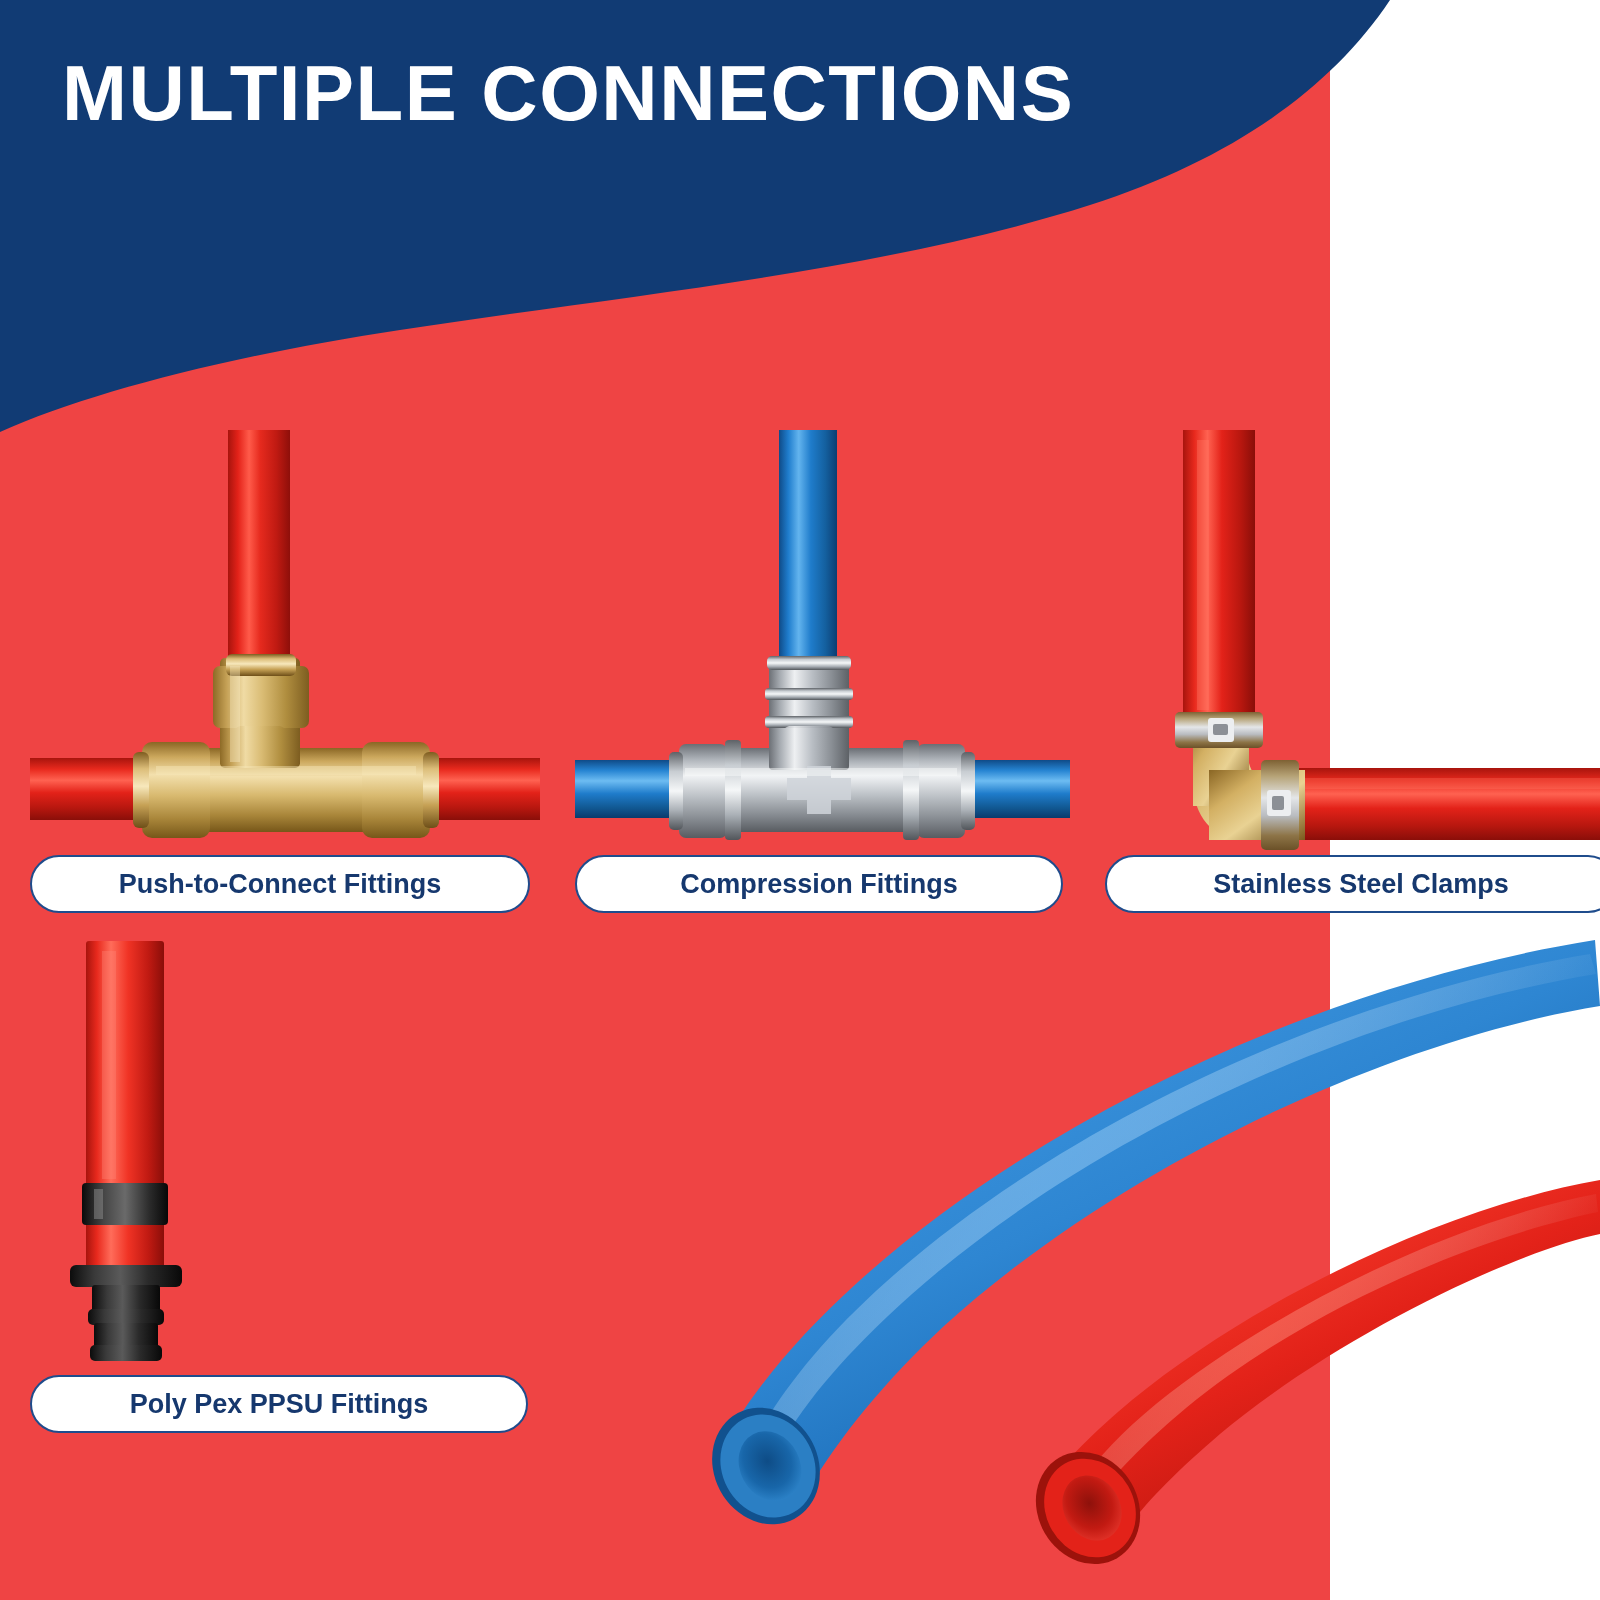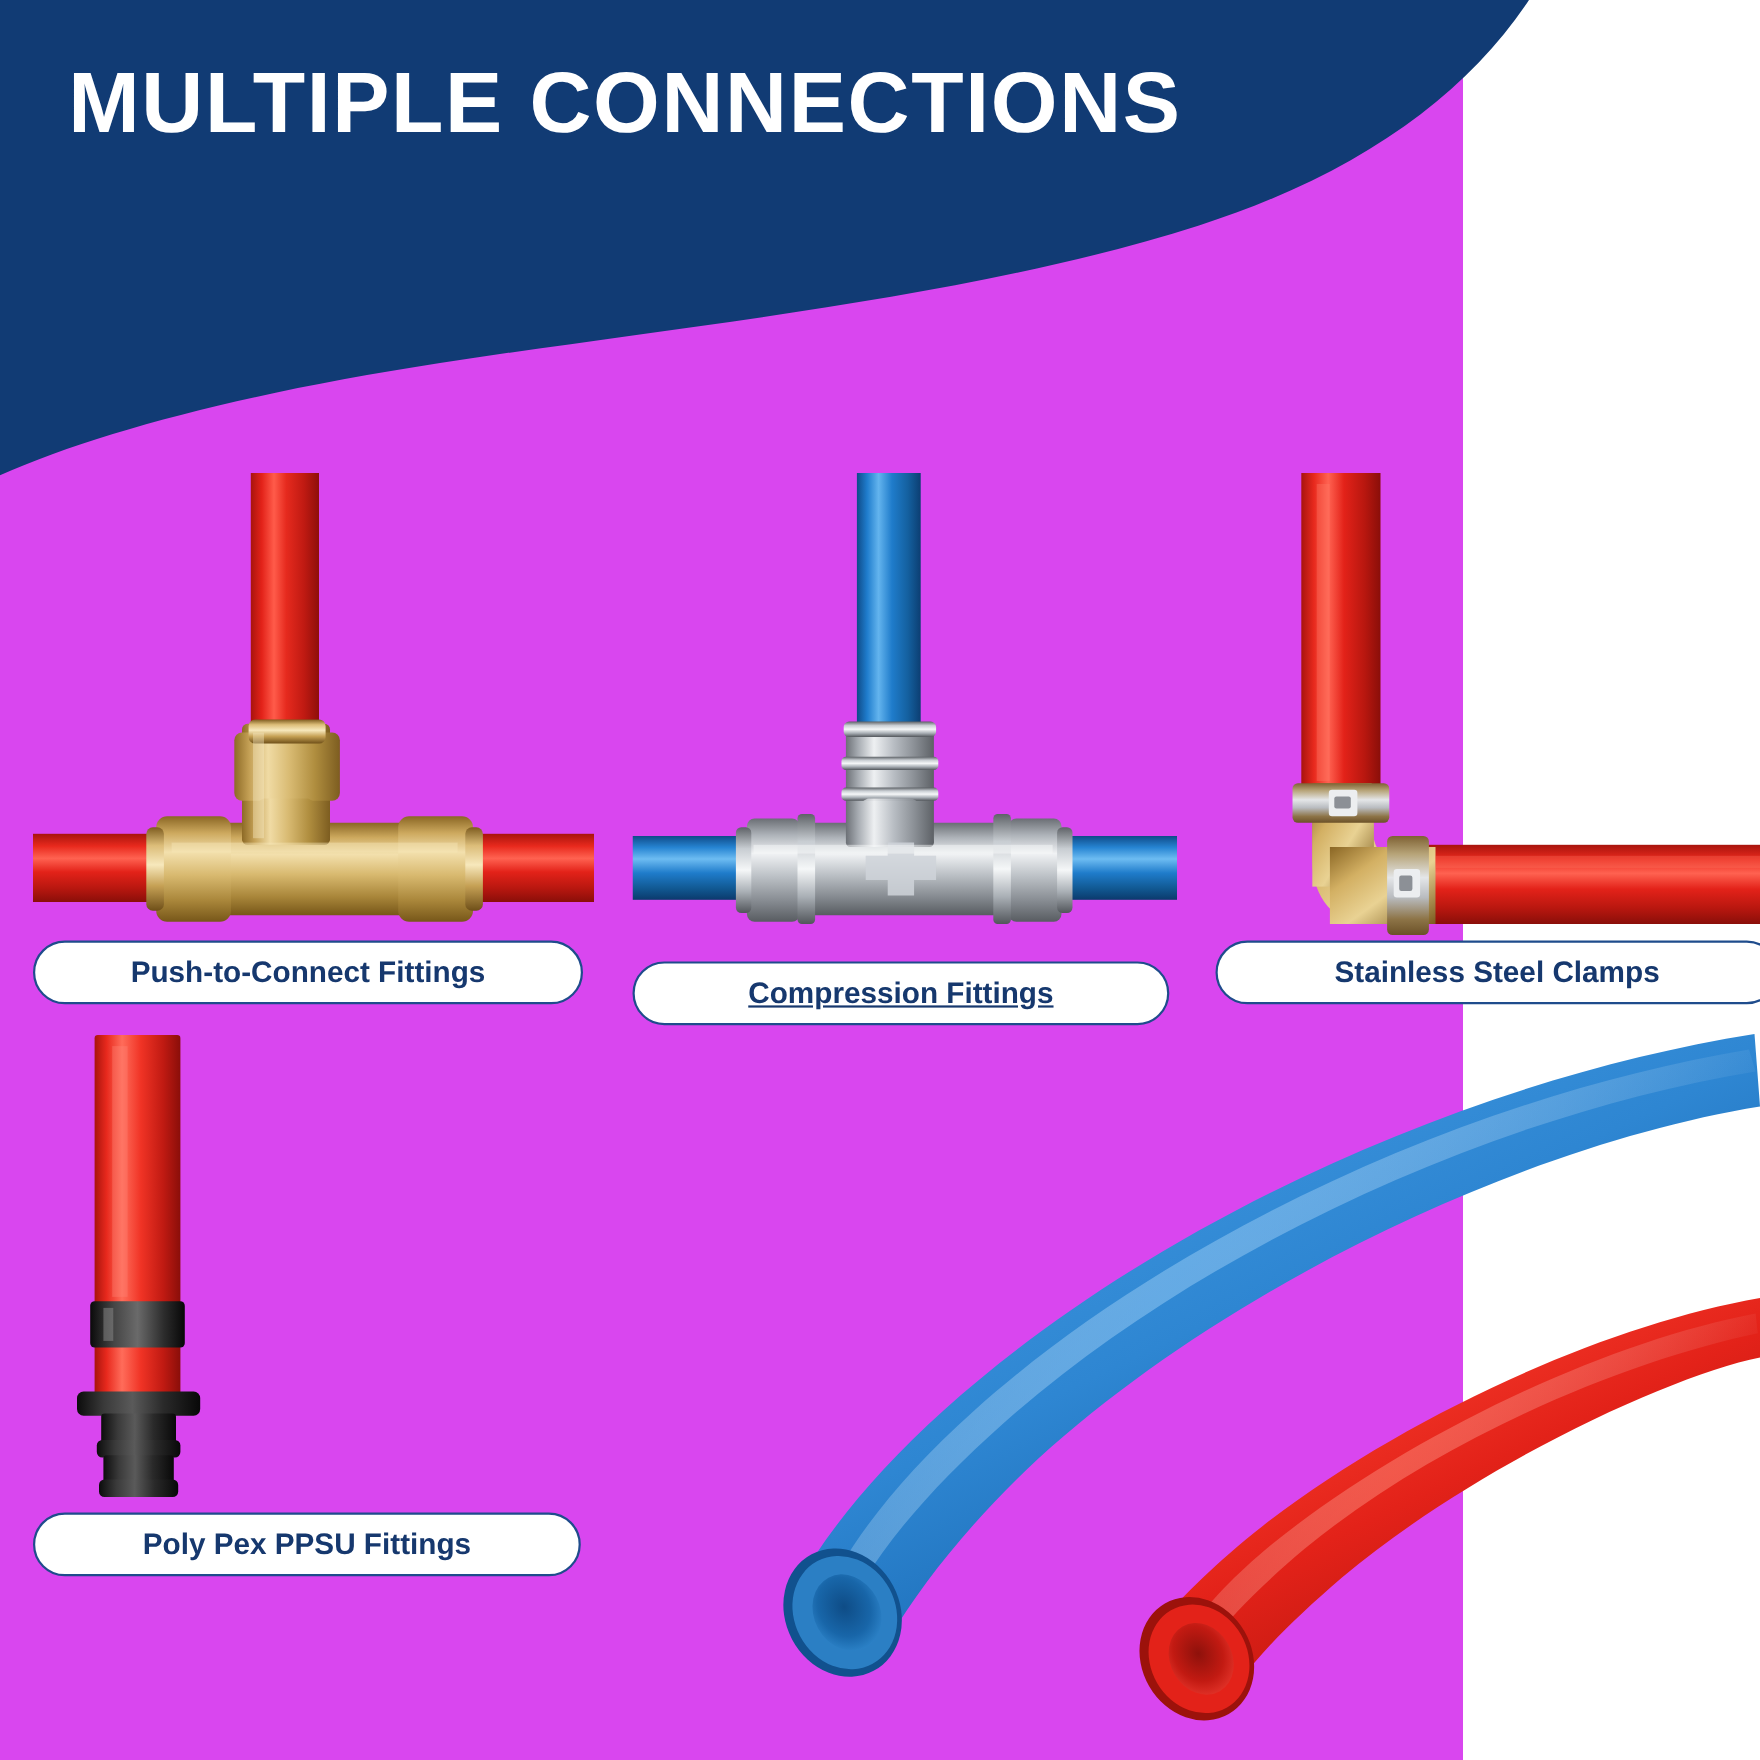--- a/index.html
+++ b/index.html
@@ -13,21 +13,21 @@
     position: relative;
     overflow: hidden;
     font-family: "Liberation Sans", sans-serif;
   }
 
   #stage {
     position: absolute;
     left: 0; top: 0;
     width: 1330px;
     height: 1600px;
-    background: #d946ef;
+    background: #ef4444;
   }
 
   
   #header-banner {
     position: absolute;
     left: 0; top: 0;
     width: 1600px;
     height: 460px;
     pointer-events: none;
   }
@@ -88,21 +88,21 @@
     font-family: "Liberation Sans", sans-serif;
   }
 
   
   #card-push     { left: 30px;   top: 430px; width: 510px; height: 490px; }
   #card-compress { left: 575px;  top: 430px; width: 495px; height: 490px; }
   #card-clamps   { left: 1105px; top: 430px; width: 500px; height: 490px; }
   #card-ppsu     { left: 30px;   top: 935px; width: 510px; height: 500px; }
 
   #pill-push     { left: 0px;  top: 425px; width: 500px;  height: 58px; }
-  #pill-compress { left: 0px;  top: 444px; width: 488px;  height: 58px; text-decoration: underline; }
+  #pill-compress { left: 0px;  top: 425px; width: 488px;  height: 58px; }
   #pill-clamps   { left: 0px;  top: 425px; width: 512px;  height: 58px; }
   #pill-ppsu     { left: 0px;  top: 440px; width: 498px;  height: 58px; }
 
   
   #hero-pipes {
     position: absolute;
     left: 690px;
     top: 930px;
     width: 910px;
     height: 670px;

